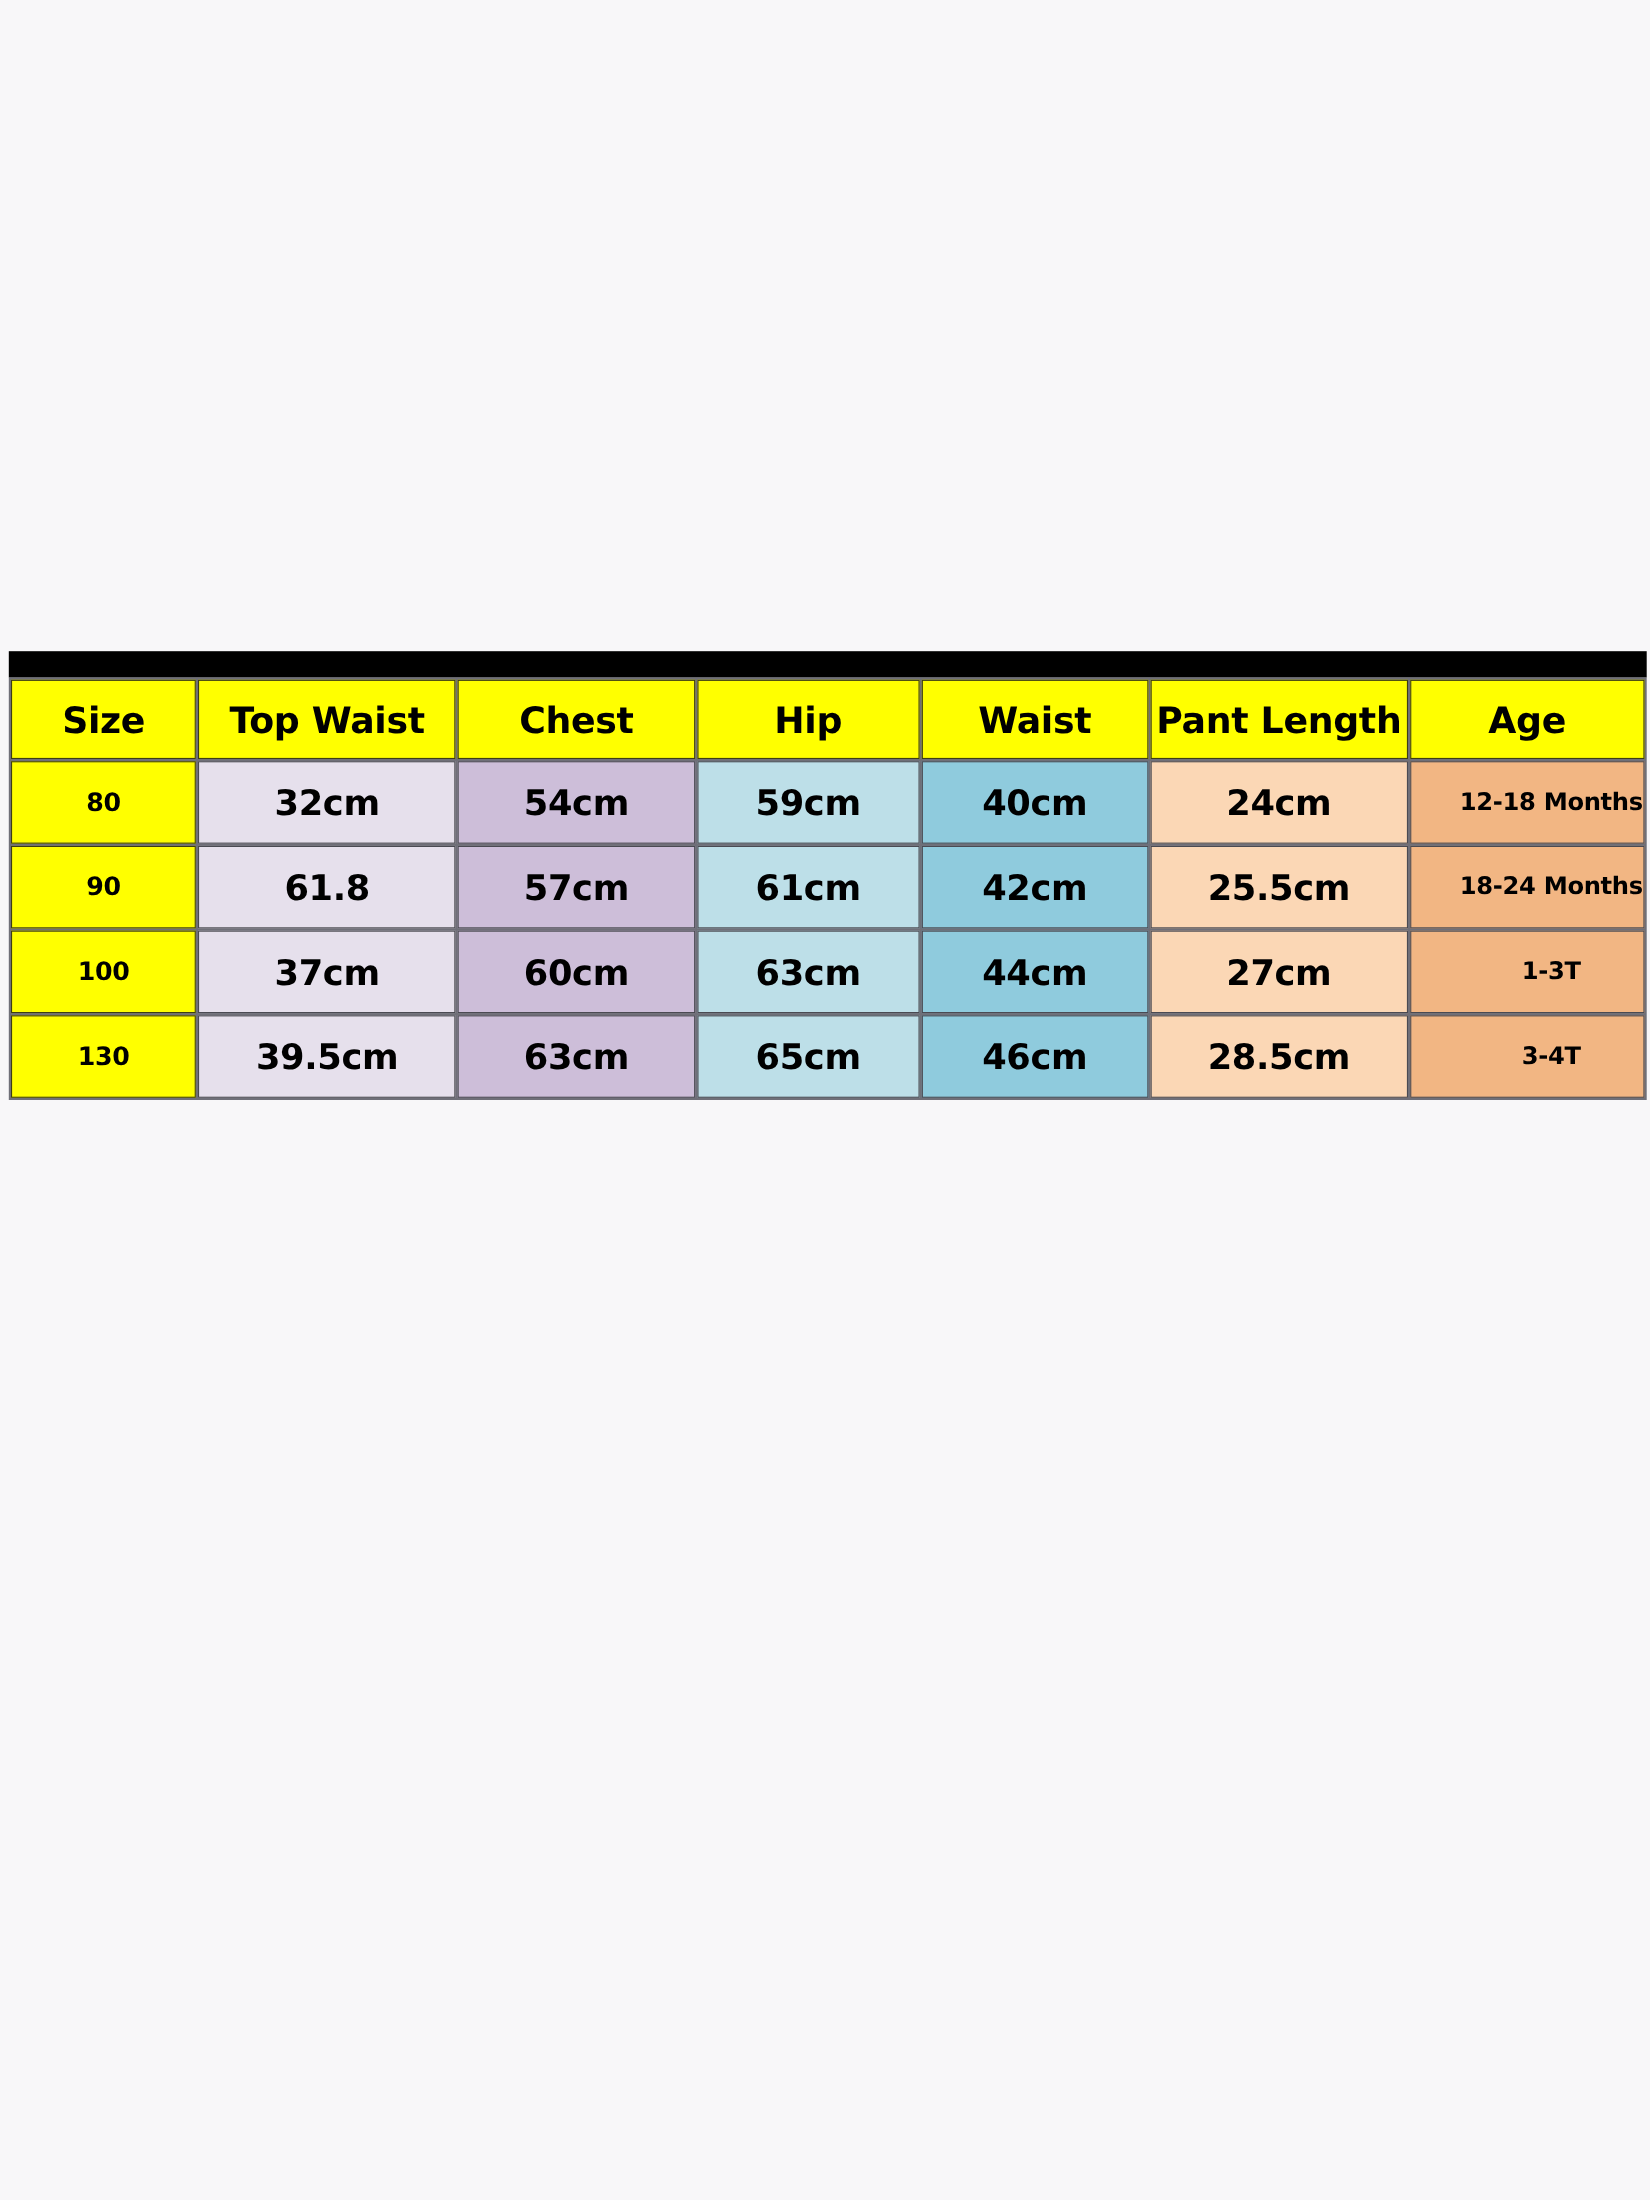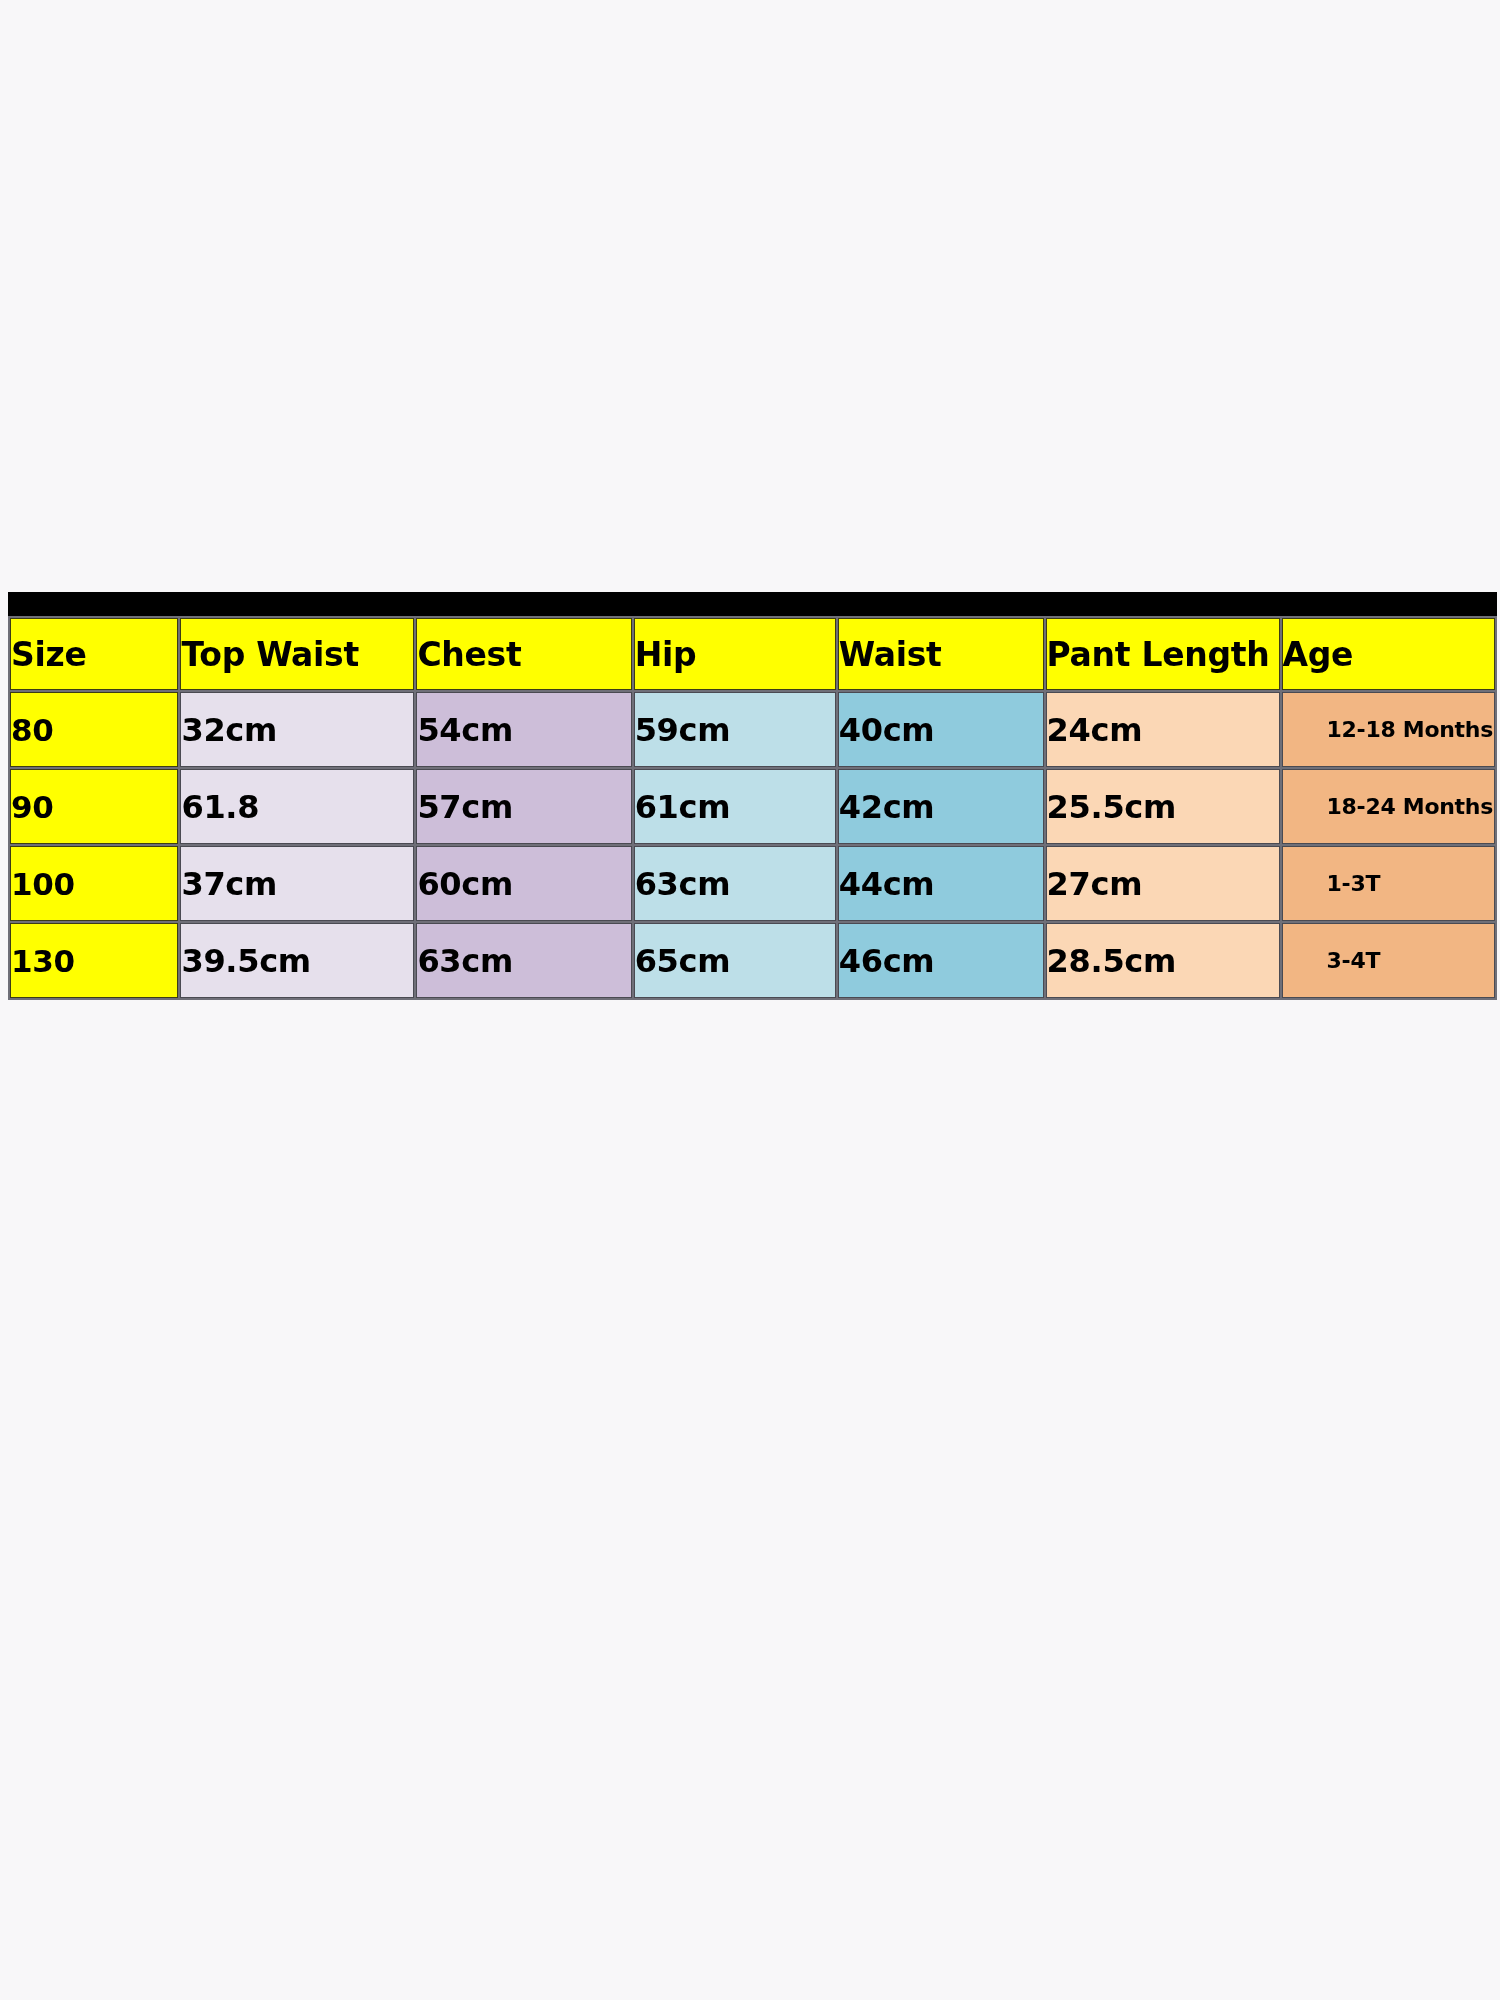--- a/index.html
+++ b/index.html
@@ -33,21 +33,21 @@
   table.size-table {
     border-collapse: separate;
     border-spacing: 2px;
     width: 100%;
     table-layout: fixed;
     background: #6f6f78;
   }
 
   table.size-table td {
     border: 1px solid #4a4a52;
-    text-align: left;
+    text-align: center;
     vertical-align: middle;
     color: #000000;
     font-weight: bold;
     letter-spacing: -0.3px;
     padding: 0;
     overflow: hidden;
     white-space: nowrap;
   }
 
   
@@ -66,21 +66,21 @@
 
   
   .col-size      { background: #ffff00; border-color:#3d3d14 !important; }
   .col-toplength { background: #e6e0ec; }
   .col-chest     { background: #cdbed9; }
   .col-hip       { background: #bddfe8; }
   .col-waist     { background: #8fcbdd; }
   .col-pantlen   { background: #fbd7b5; }
   .col-age       { background: #f2b683; }
 
-  tr.data-row td.col-size { font-size: 31px; }
+  tr.data-row td.col-size { font-size: 23px; }
   tr.data-row td.col-age  { font-size: 22px; padding-left: 44px; }
 
   
   col.w-size      { width: 9.0%;  }
   col.w-toplength { width: 12.5%; }
   col.w-chest     { width: 11.5%; }
   col.w-hip       { width: 10.8%; }
   col.w-waist     { width: 11.0%; }
   col.w-pantlen   { width: 12.5%; }
   col.w-age       { width: 11.4%; }

